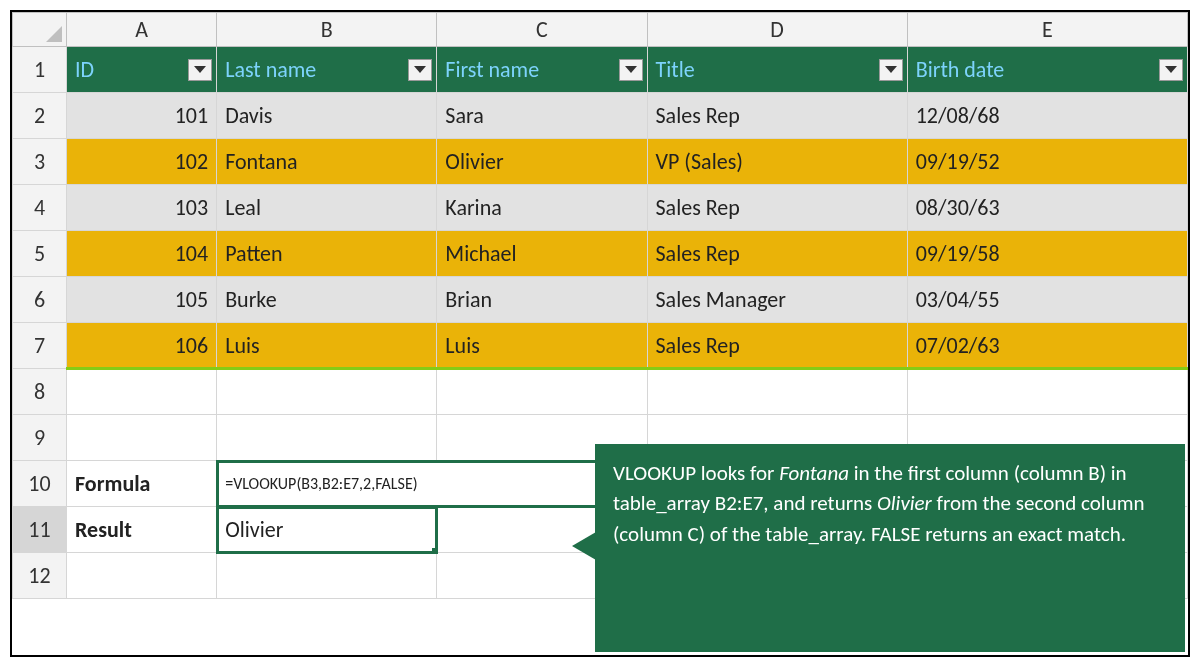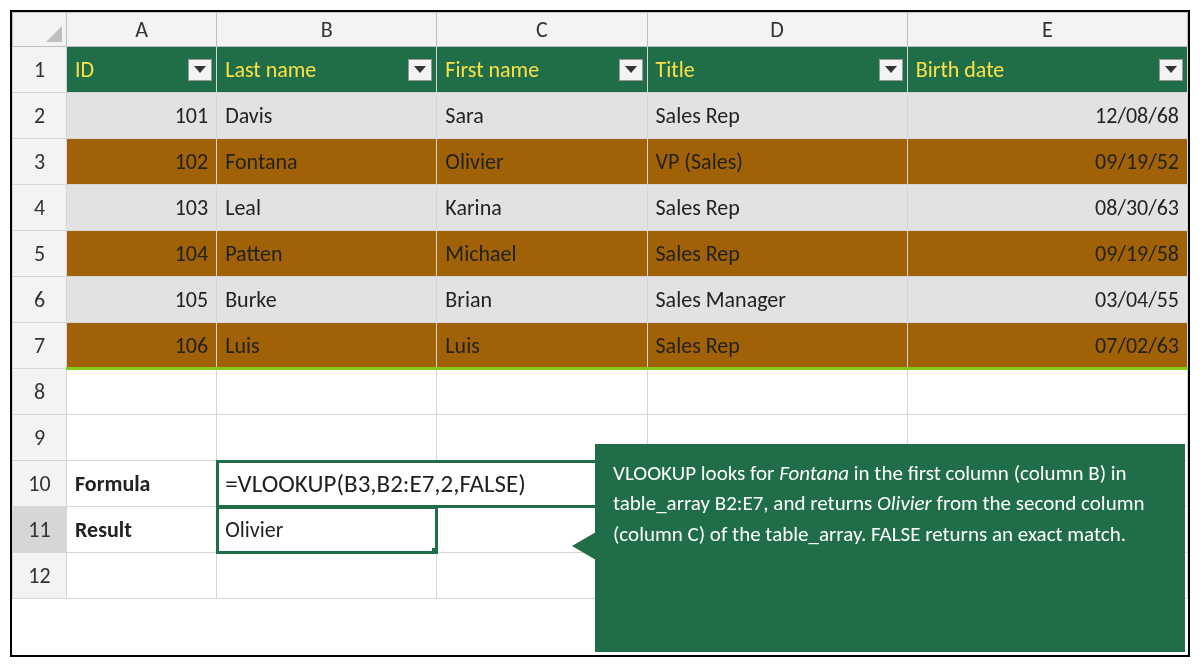--- a/index.html
+++ b/index.html
@@ -63,45 +63,45 @@
     border-width:0 0 16px 16px;
     border-color: transparent transparent #bfbfbf transparent;
   }
   
   th.col-B { background:#d6d6d6; }
   th.row-11 { background:#d6d6d6; }
 
   
   td.thead {
     background:#1f6e48;
-    color:#fde047;
+    color:#7dd3fc;
     font-weight:400;
     padding-right:32px;
     position:relative;
   }
   td.thead .filter {
     position:absolute;
     right:4px; top:50%;
     transform:translateY(-50%);
     width:24px; height:22px;
     background:#f3f3f3;
     border:1px solid #999;
     display:flex; align-items:center; justify-content:center;
   }
   td.thead .filter::after{
     content:"";
     border-left:6px solid transparent;
     border-right:6px solid transparent;
     border-top:7px solid #333;
   }
   tr.band td { background:#e2e2e2; }
-  tr.noband td { background:#a16207; }
+  tr.noband td { background:#eab308; }
 
   td.num { text-align:right; padding-right:6px;}
-  td.center { text-align:right;}
+  td.center { text-align:left;}
   td.bold { font-weight:700; }
 
   tr.tbl-bottom td { border-bottom:3px solid #84cc16; }
 
   
   td.formula-cell {
     outline:3px solid #1f6e48;
     outline-offset:-2px;
   }
   td.formula-cell.result {
@@ -235,21 +235,21 @@
     <td></td>
           <td></td>
           <td></td>
           <td></td>
           <td></td>
   </tr>
 
   <tr>
     <th class="row-hdr">10</th>
     <td class="bold">Formula</td>
-    <td class="formula-cell" colspan="2" style="font-size:25px;">=VLOOKUP(B3,B2:E7,2,FALSE)</td>
+    <td class="formula-cell" colspan="2" style="font-size:16px;">=VLOOKUP(B3,B2:E7,2,FALSE)</td>
     <td></td>
           <td></td>
   </tr>
 
   <tr>
     <th class="row-hdr row-11">11</th>
     <td class="bold">Result</td>
     <td class="formula-cell result">Olivier</td>
     <td></td>
           <td></td>

